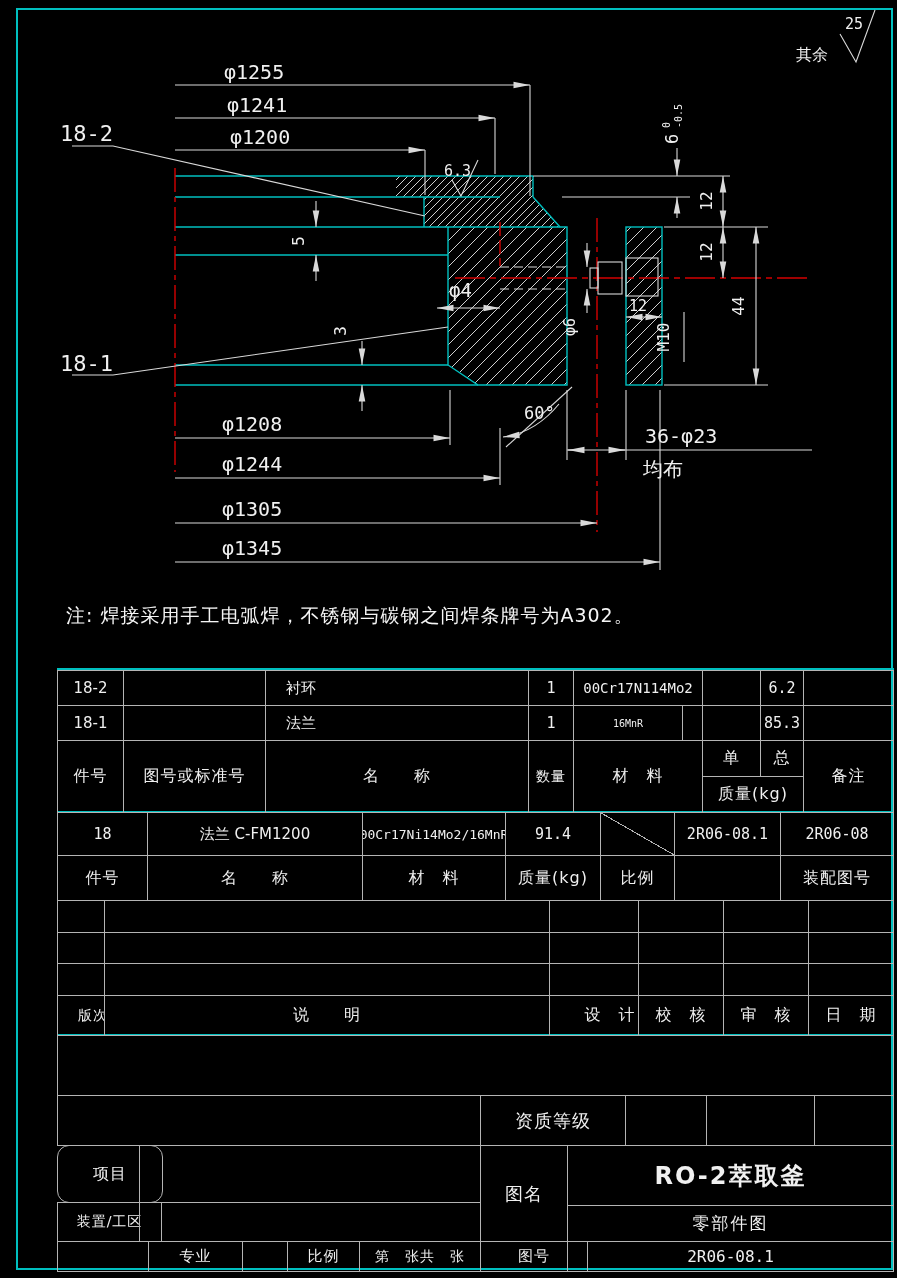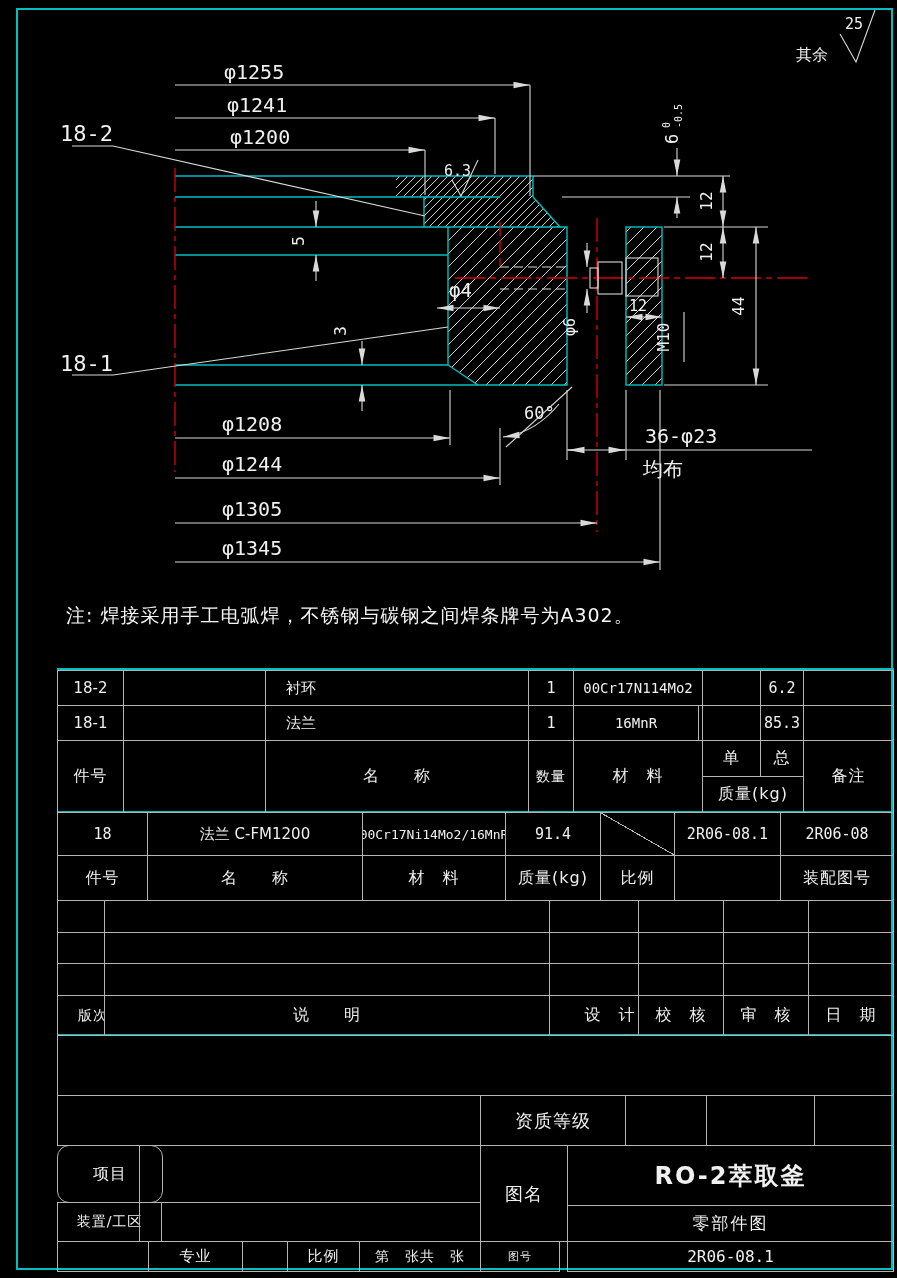--- a/index.html
+++ b/index.html
@@ -166,26 +166,27 @@
   <div class="cell mono" style="left:528px;top:670px;width:46px;height:36px;">1</div>
   <div class="cell mono" style="left:573px;top:670px;width:130px;height:36px;font-size:14px;">00Cr17N114Mo2</div>
   <div class="cell" style="left:702px;top:670px;width:59px;height:36px;"></div>
   <div class="cell mono" style="left:760px;top:670px;width:44px;height:36px;">6.2</div>
   <div class="cell" style="left:803px;top:670px;width:91px;height:36px;"></div>
 
   <div class="cell" style="left:57px;top:705px;width:67px;height:36px;">18-1</div>
   <div class="cell" style="left:123px;top:705px;width:143px;height:36px;"></div>
   <div class="cell left" style="left:265px;top:705px;width:264px;height:36px;">法兰</div>
   <div class="cell mono" style="left:528px;top:705px;width:46px;height:36px;">1</div>
-  <div class="cell mono" style="left:573px;top:705px;width:126px;height:36px;font-size:14px;">16MnR</div>
+  <div class="cell mono" style="left:573px;top:705px;width:110px;height:36px;font-size:10px;">16MnR</div>
   <div class="cell" style="left:702px;top:705px;width:59px;height:36px;"></div>
   <div class="cell mono" style="left:760px;top:705px;width:44px;height:36px;">85.3</div>
   <div class="cell" style="left:803px;top:705px;width:91px;height:36px;"></div>
 
   <div class="cell hdr" style="left:57px;top:740px;width:67px;height:73px;">件号</div>
+  <div class="cell hdr" style="left:123px;top:740px;width:143px;height:73px;">图号或标准号</div>
   <div class="cell hdr" style="left:265px;top:740px;width:264px;height:73px;">名　　称</div>
   <div class="cell hdr" style="left:528px;top:740px;width:46px;height:73px;font-size:14px;">数量</div>
   <div class="cell hdr" style="left:573px;top:740px;width:130px;height:73px;">材　料</div>
   <div class="cell hdr" style="left:702px;top:740px;width:59px;height:37px;">单</div>
   <div class="cell hdr" style="left:760px;top:740px;width:44px;height:37px;">总</div>
   <div class="cell hdr" style="left:702px;top:776px;width:102px;height:37px;">质量(kg)</div>
   <div class="cell hdr" style="left:803px;top:740px;width:91px;height:73px;">备注</div>
 
   <div class="cell mono" style="left:57px;top:812px;width:91px;height:44px;">18</div>
   <div class="cell" style="left:147px;top:812px;width:216px;height:44px;">法兰 C-FM1200</div>
@@ -241,16 +242,16 @@
   <div class="cell" style="left:139px;top:1202px;width:342px;height:40px;"></div>
   <div class="cell hdr" style="left:480px;top:1145px;width:88px;height:97px;font-size:18px;">图名</div>
   <div class="cell big" style="left:567px;top:1145px;width:327px;height:61px;">RO-2萃取釜</div>
   <div class="cell mid" style="left:567px;top:1205px;width:327px;height:37px;">零部件图</div>
 
   <div class="cell" style="left:57px;top:1241px;width:92px;height:31px;"></div>
   <div class="cell hdr" style="left:148px;top:1241px;width:95px;height:31px;font-size:15px;">专业</div>
   <div class="cell" style="left:242px;top:1241px;width:46px;height:31px;"></div>
   <div class="cell hdr" style="left:287px;top:1241px;width:73px;height:31px;font-size:15px;">比例</div>
   <div class="cell hdr" style="left:359px;top:1241px;width:122px;height:31px;font-size:14px;">第　张共　张</div>
-  <div class="cell hdr" style="left:480px;top:1241px;width:80px;height:31px;font-size:11px;">图号</div>
+  <div class="cell hdr" style="left:480px;top:1241px;width:108px;height:31px;font-size:15px;">图号</div>
   <div class="cell mono" style="left:567px;top:1241px;width:327px;height:31px;font-size:16px;">2R06-08.1</div>
 
 </div>
 
 </body></html>

